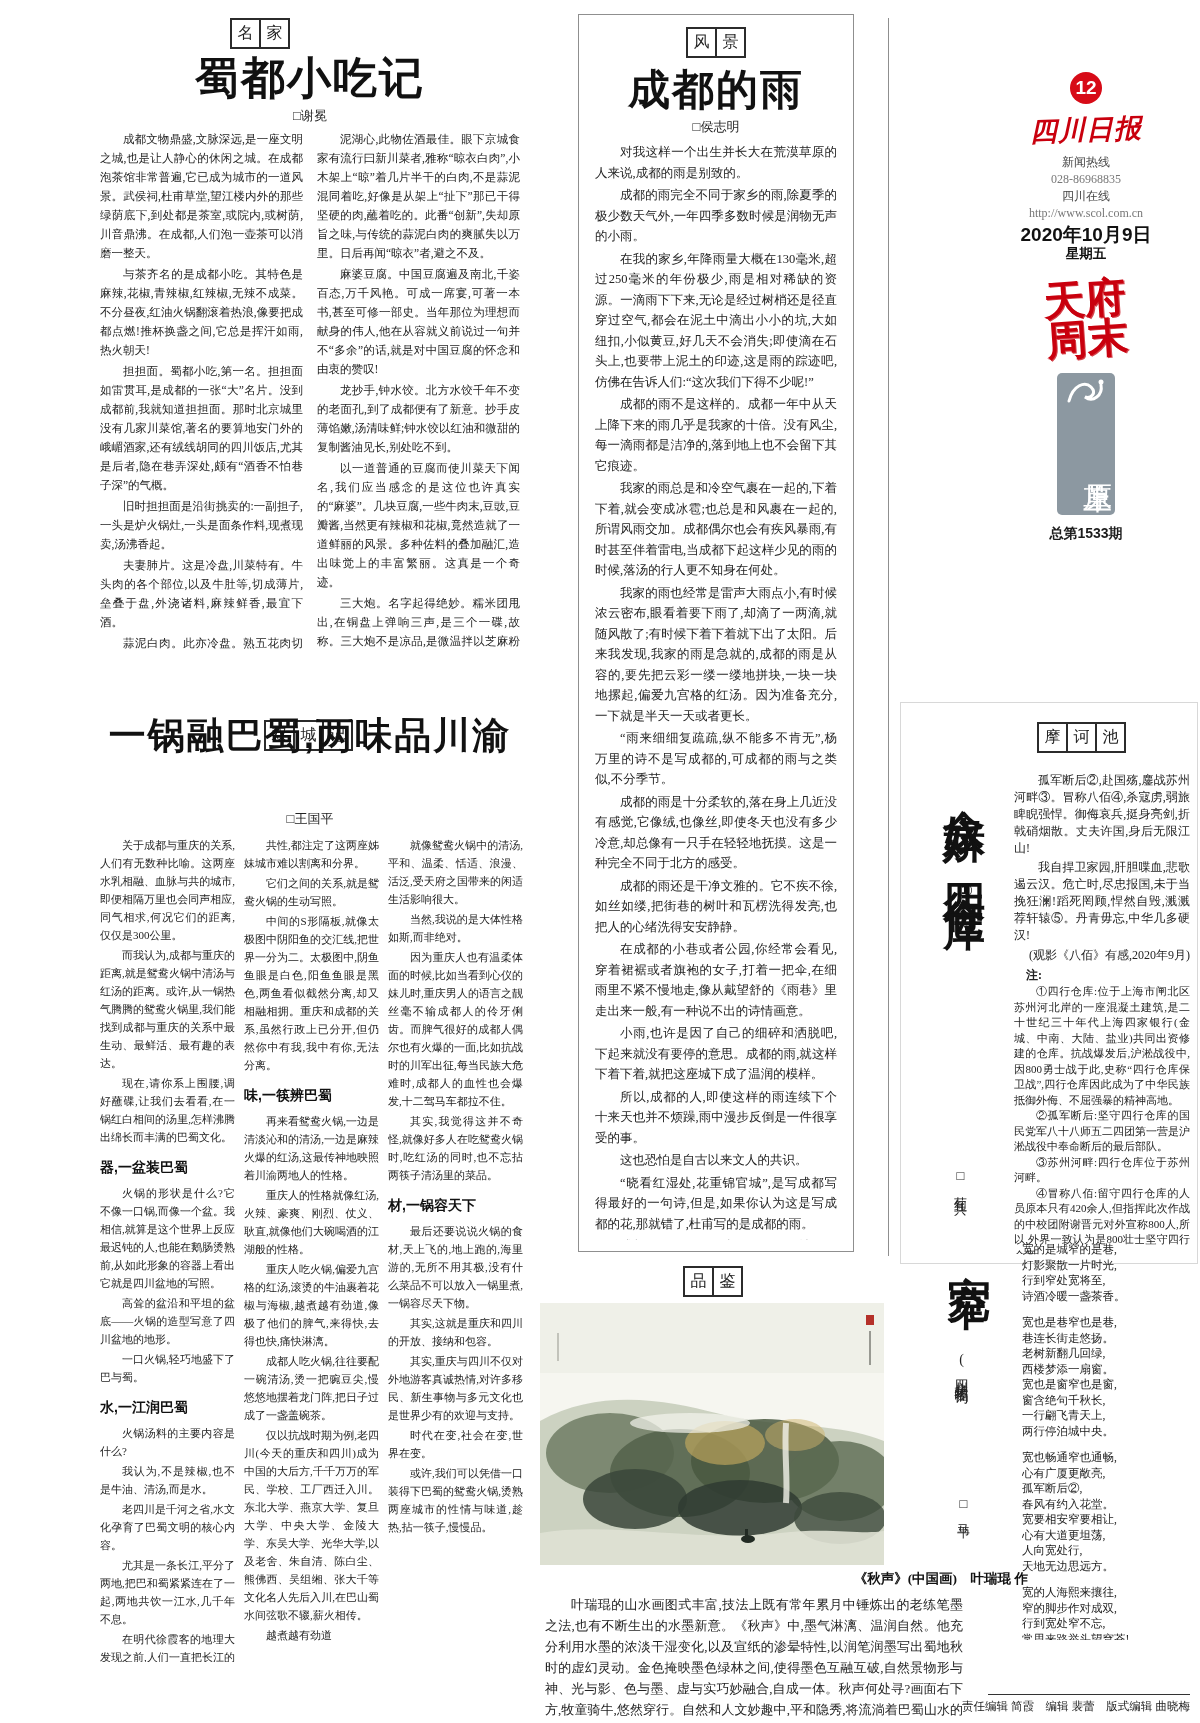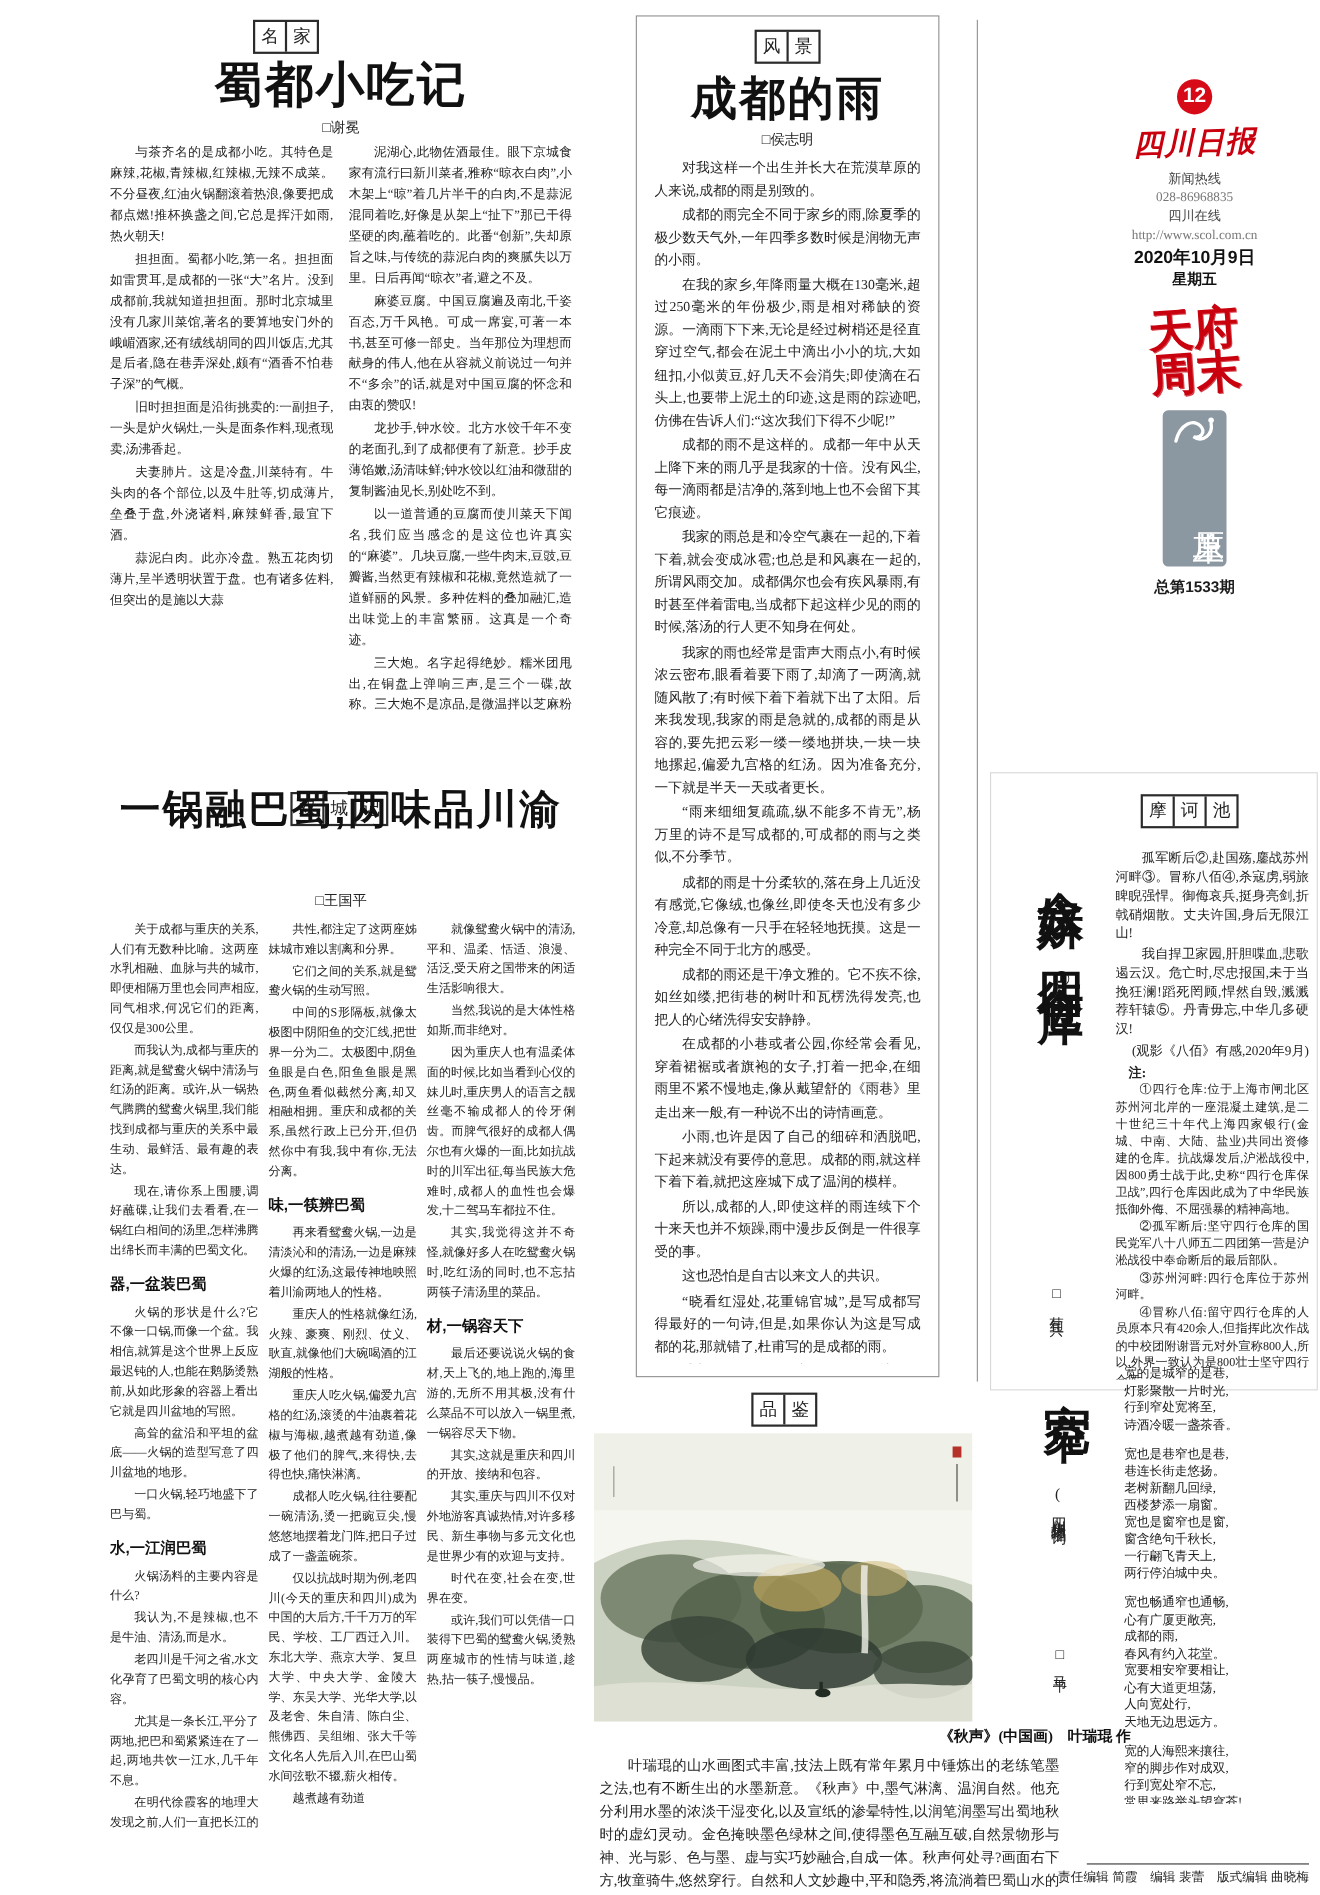--- a/index.html
+++ b/index.html
@@ -24,21 +24,21 @@
   #fengjing-box{border:1px solid #8f8f8f;}
   
   .mast-center{text-align:center;}
   #page-circle{width:32px;height:32px;border-radius:50%;background:#d70b17;color:#fff;
       font-family:"Liberation Sans","DejaVu Sans",sans-serif;font-weight:bold;font-size:19px;
       display:flex;align-items:center;justify-content:center;margin:0 auto;}
   #paper-logo{color:#c9000e;font-size:27px;font-weight:900;font-style:italic;letter-spacing:1px;margin-top:8px;
       font-family:"Liberation Serif","DejaVu Serif",serif;transform:rotate(-2deg);}
   .mast-line{font-size:12px;color:#444;line-height:17px;}
   .mast-val{color:#777;}
-  .mast-date{font-size:16px;font-weight:bold;color:#111;margin-top:3px;line-height:19px;
+  .mast-date{font-size:19px;font-weight:bold;color:#111;margin-top:3px;line-height:19px;
       font-family:"Liberation Sans","DejaVu Sans",sans-serif;}
   #weekend-logo{color:#c9000e;font-weight:900;font-size:41px;line-height:0.98;margin-top:16px;
       font-family:"Liberation Serif","DejaVu Serif",serif;transform:rotate(-4deg);
       text-shadow:1px 1px 0 #d4434b;}
   #seal{width:58px;height:142px;background:#8c98a1;border-radius:5px;margin:14px auto 0;position:relative;overflow:hidden;}
   #seal .seal-chars{position:absolute;left:0;right:0;top:36px;color:#fff;font-size:29px;line-height:34px;
       font-family:"Liberation Serif","DejaVu Serif",serif;text-align:center;}
   #issue{font-size:14px;font-weight:bold;margin-top:10px;font-family:"Liberation Sans","DejaVu Sans",sans-serif;}
   
   .vert{writing-mode:vertical-rl;text-orientation:upright;}
@@ -70,20 +70,21 @@
 
   <div class="abs" style="left:230px;top:18px;">
     <span class="label-box">
         <span class="cell">名</span>
         <span class="cell">家</span>
       </span>
   </div>
   <div class="abs headline" style="left:100px;top:54px;width:420px;font-size:44px;">蜀都小吃记</div>
   <div class="abs byline" style="left:100px;top:107px;width:420px;">□谢冕</div>
   <div class="abs bodycol" style="left:100px;top:130px;width:203px;height:520px;font-size:11.5px;line-height:19px;">
+      <p class="para">成都文物鼎盛,文脉深远,是一座文明之城,也是让人静心的休闲之城。在成都泡茶馆非常普遍,它已成为城市的一道风景。武侯祠,杜甫草堂,望江楼内外的那些绿荫底下,到处都是茶室,或院内,或树荫,川音鼎沸。在成都,人们泡一壶茶可以消磨一整天。</p>
       <p class="para">与茶齐名的是成都小吃。其特色是麻辣,花椒,青辣椒,红辣椒,无辣不成菜。不分昼夜,红油火锅翻滚着热浪,像要把成都点燃!推杯换盏之间,它总是挥汗如雨,热火朝天!</p>
       <p class="para">担担面。蜀都小吃,第一名。担担面如雷贯耳,是成都的一张“大”名片。没到成都前,我就知道担担面。那时北京城里没有几家川菜馆,著名的要算地安门外的峨嵋酒家,还有绒线胡同的四川饭店,尤其是后者,隐在巷弄深处,颇有“酒香不怕巷子深”的气概。</p>
       <p class="para">旧时担担面是沿街挑卖的:一副担子,一头是炉火锅灶,一头是面条作料,现煮现卖,汤沸香起。</p>
       <p class="para">夫妻肺片。这是冷盘,川菜特有。牛头肉的各个部位,以及牛肚等,切成薄片,垒叠于盘,外浇诸料,麻辣鲜香,最宜下酒。</p>
       <p class="para">蒜泥白肉。此亦冷盘。熟五花肉切薄片,呈半透明状置于盘。也有诸多佐料,但突出的是施以大蒜</p>
     </div>
   <div class="abs bodycol" style="left:317px;top:130px;width:203px;height:520px;font-size:11.5px;line-height:19px;">
       <p class="para">泥湖心,此物佐酒最佳。眼下京城食家有流行曰新川菜者,雅称“晾衣白肉”,小木架上“晾”着几片半干的白肉,不是蒜泥混同着吃,好像是从架上“扯下”那已干得坚硬的肉,蘸着吃的。此番“创新”,失却原旨之味,与传统的蒜泥白肉的爽腻失以万里。日后再闻“晾衣”者,避之不及。</p>
       <p class="para">麻婆豆腐。中国豆腐遍及南北,千姿百态,万千风艳。可成一席宴,可著一本书,甚至可修一部史。当年那位为理想而献身的伟人,他在从容就义前说过一句并不“多余”的话,就是对中国豆腐的怀念和由衷的赞叹!</p>
       <p class="para">龙抄手,钟水饺。北方水饺千年不变的老面孔,到了成都便有了新意。抄手皮薄馅嫩,汤清味鲜;钟水饺以红油和微甜的复制酱油见长,别处吃不到。</p>
@@ -236,21 +237,21 @@
         <div class="pline">老树新翻几回绿,</div>
         <div class="pline">西楼梦添一扇窗。</div>
         <div class="pline">宽也是窗窄也是窗,</div>
         <div class="pline">窗含绝句千秋长,</div>
         <div class="pline">一行翩飞青天上,</div>
         <div class="pline">两行停泊城中央。</div>
       </div>
       <div class="stanza">
         <div class="pline">宽也畅通窄也通畅,</div>
         <div class="pline">心有广厦更敞亮,</div>
-        <div class="pline">成都的雨,</div>
+        <div class="pline">孤军断后②,</div>
         <div class="pline">春风有约入花堂。</div>
         <div class="pline">宽要相安窄要相让,</div>
         <div class="pline">心有大道更坦荡,</div>
         <div class="pline">人向宽处行,</div>
         <div class="pline">天地无边思远方。</div>
       </div>
       <div class="stanza">
         <div class="pline">宽的人海熙来攘往,</div>
         <div class="pline">窄的脚步作对成双,</div>
         <div class="pline">行到宽处窄不忘,</div>

